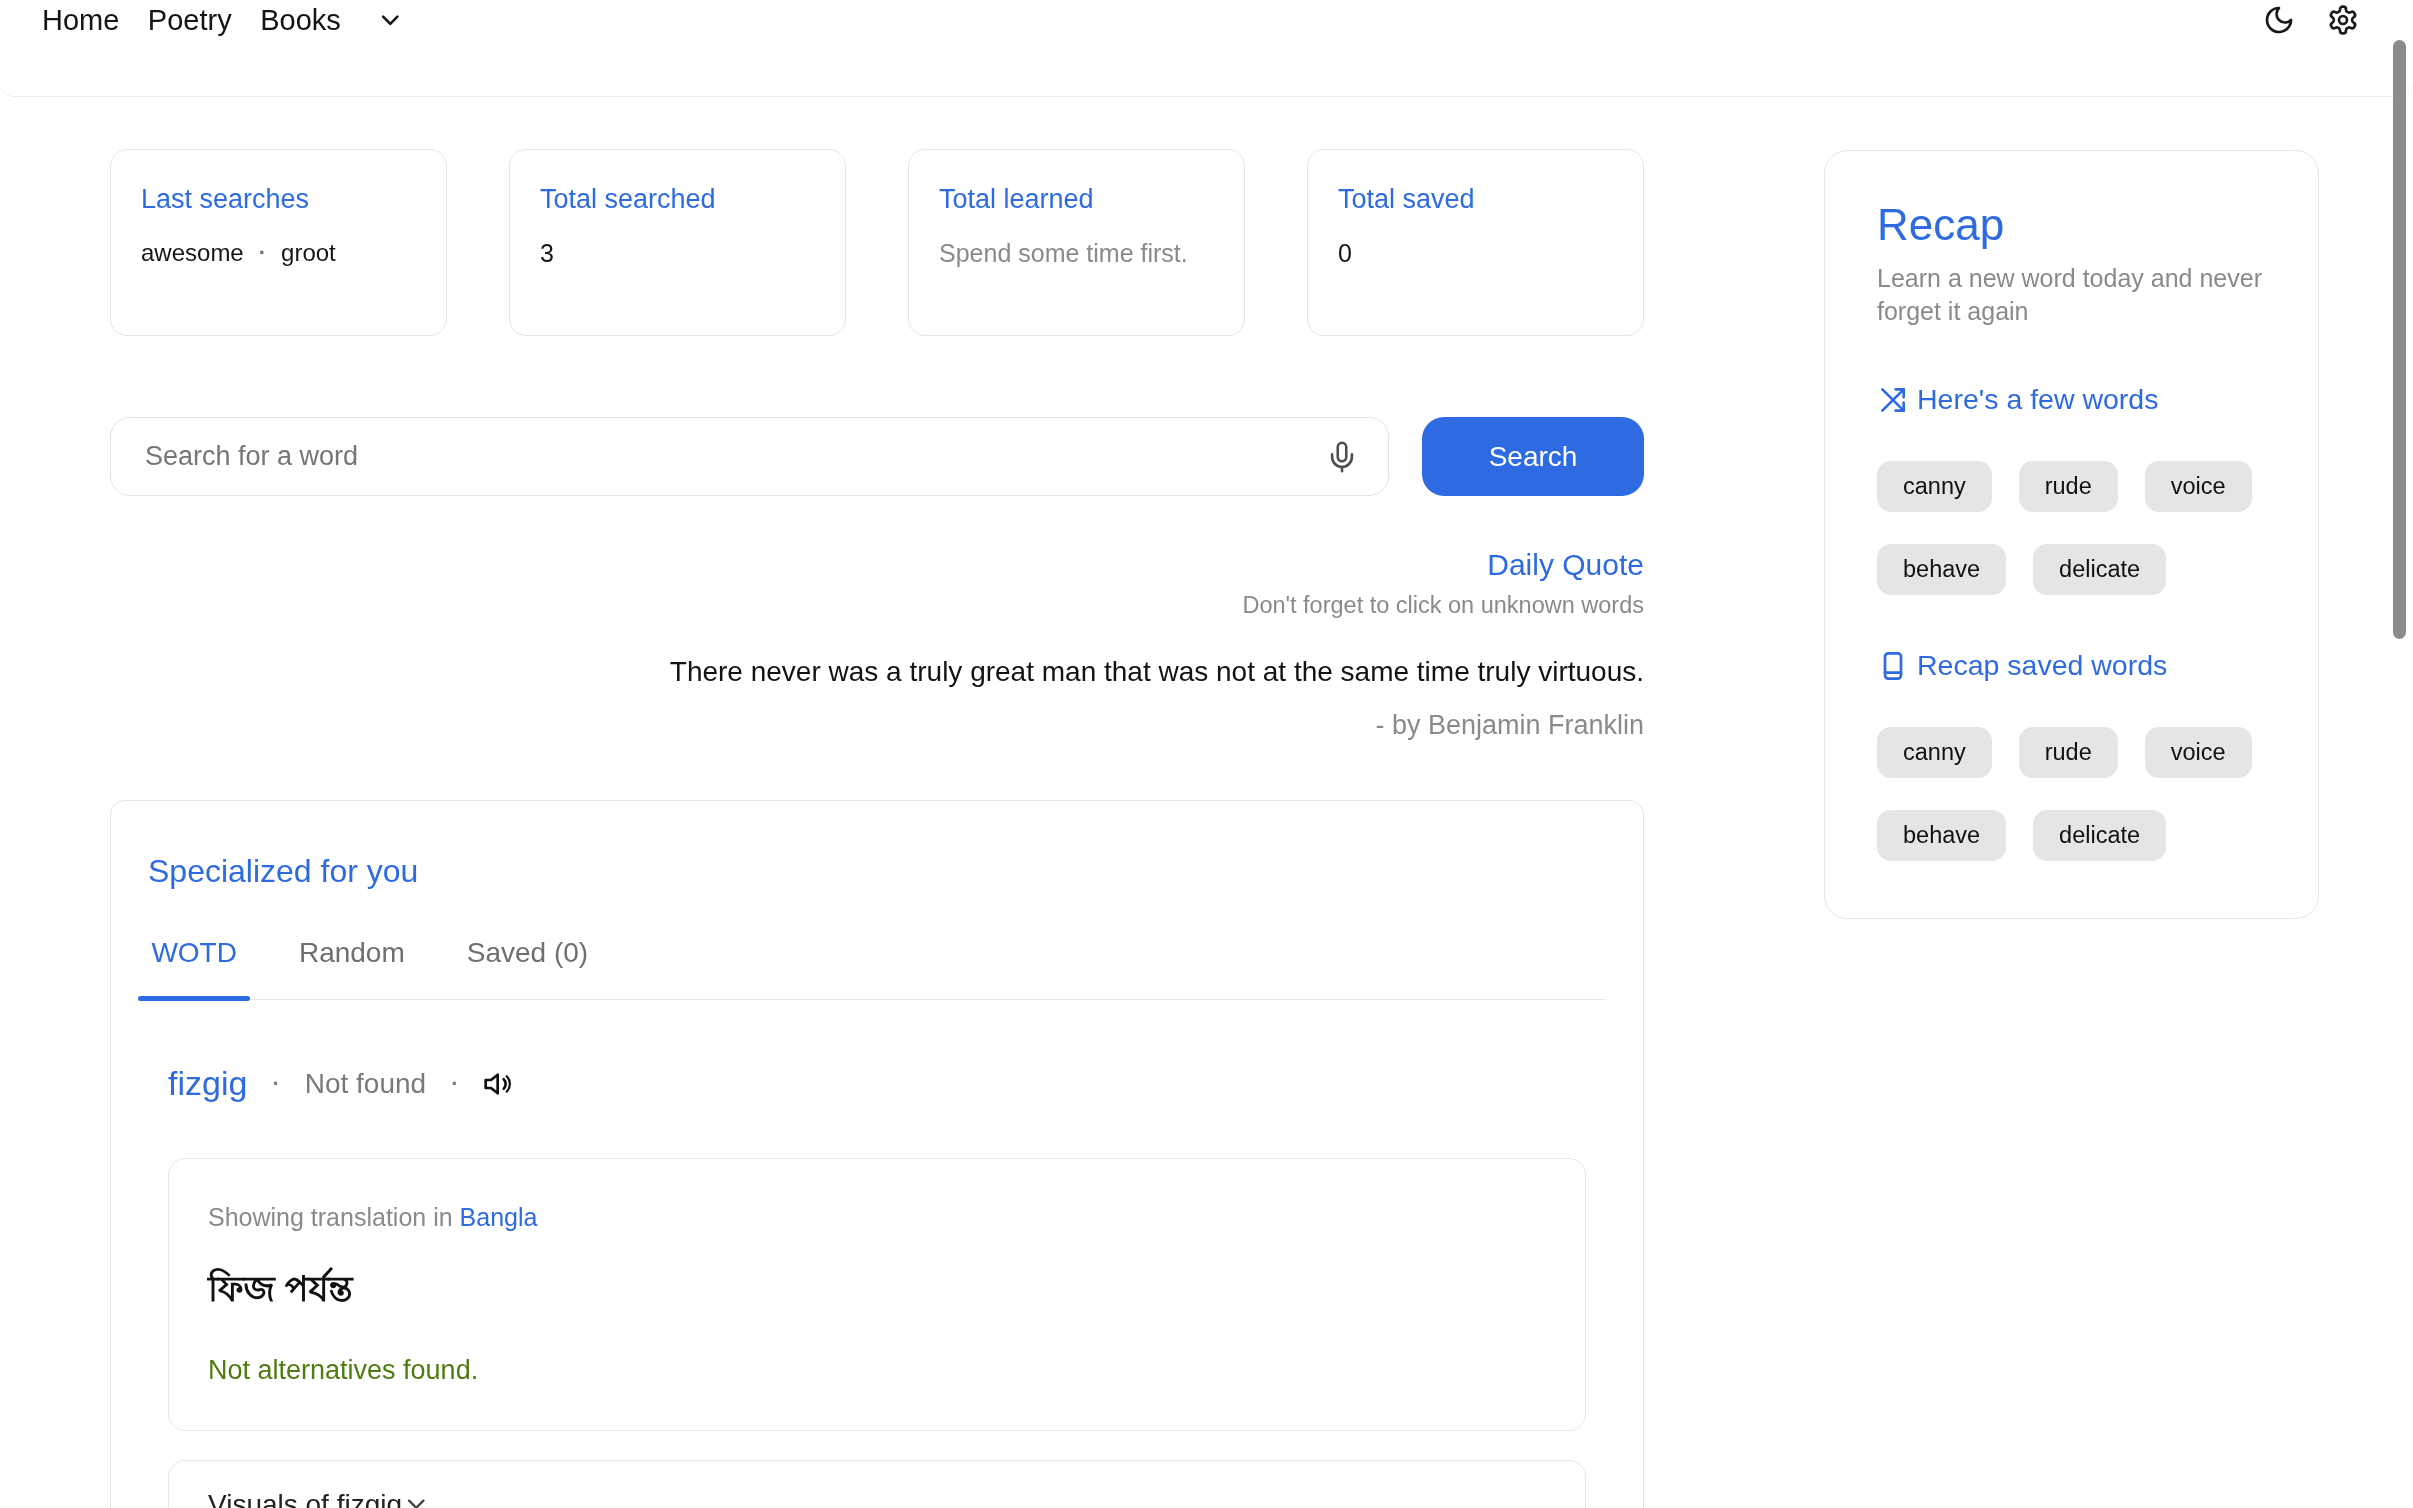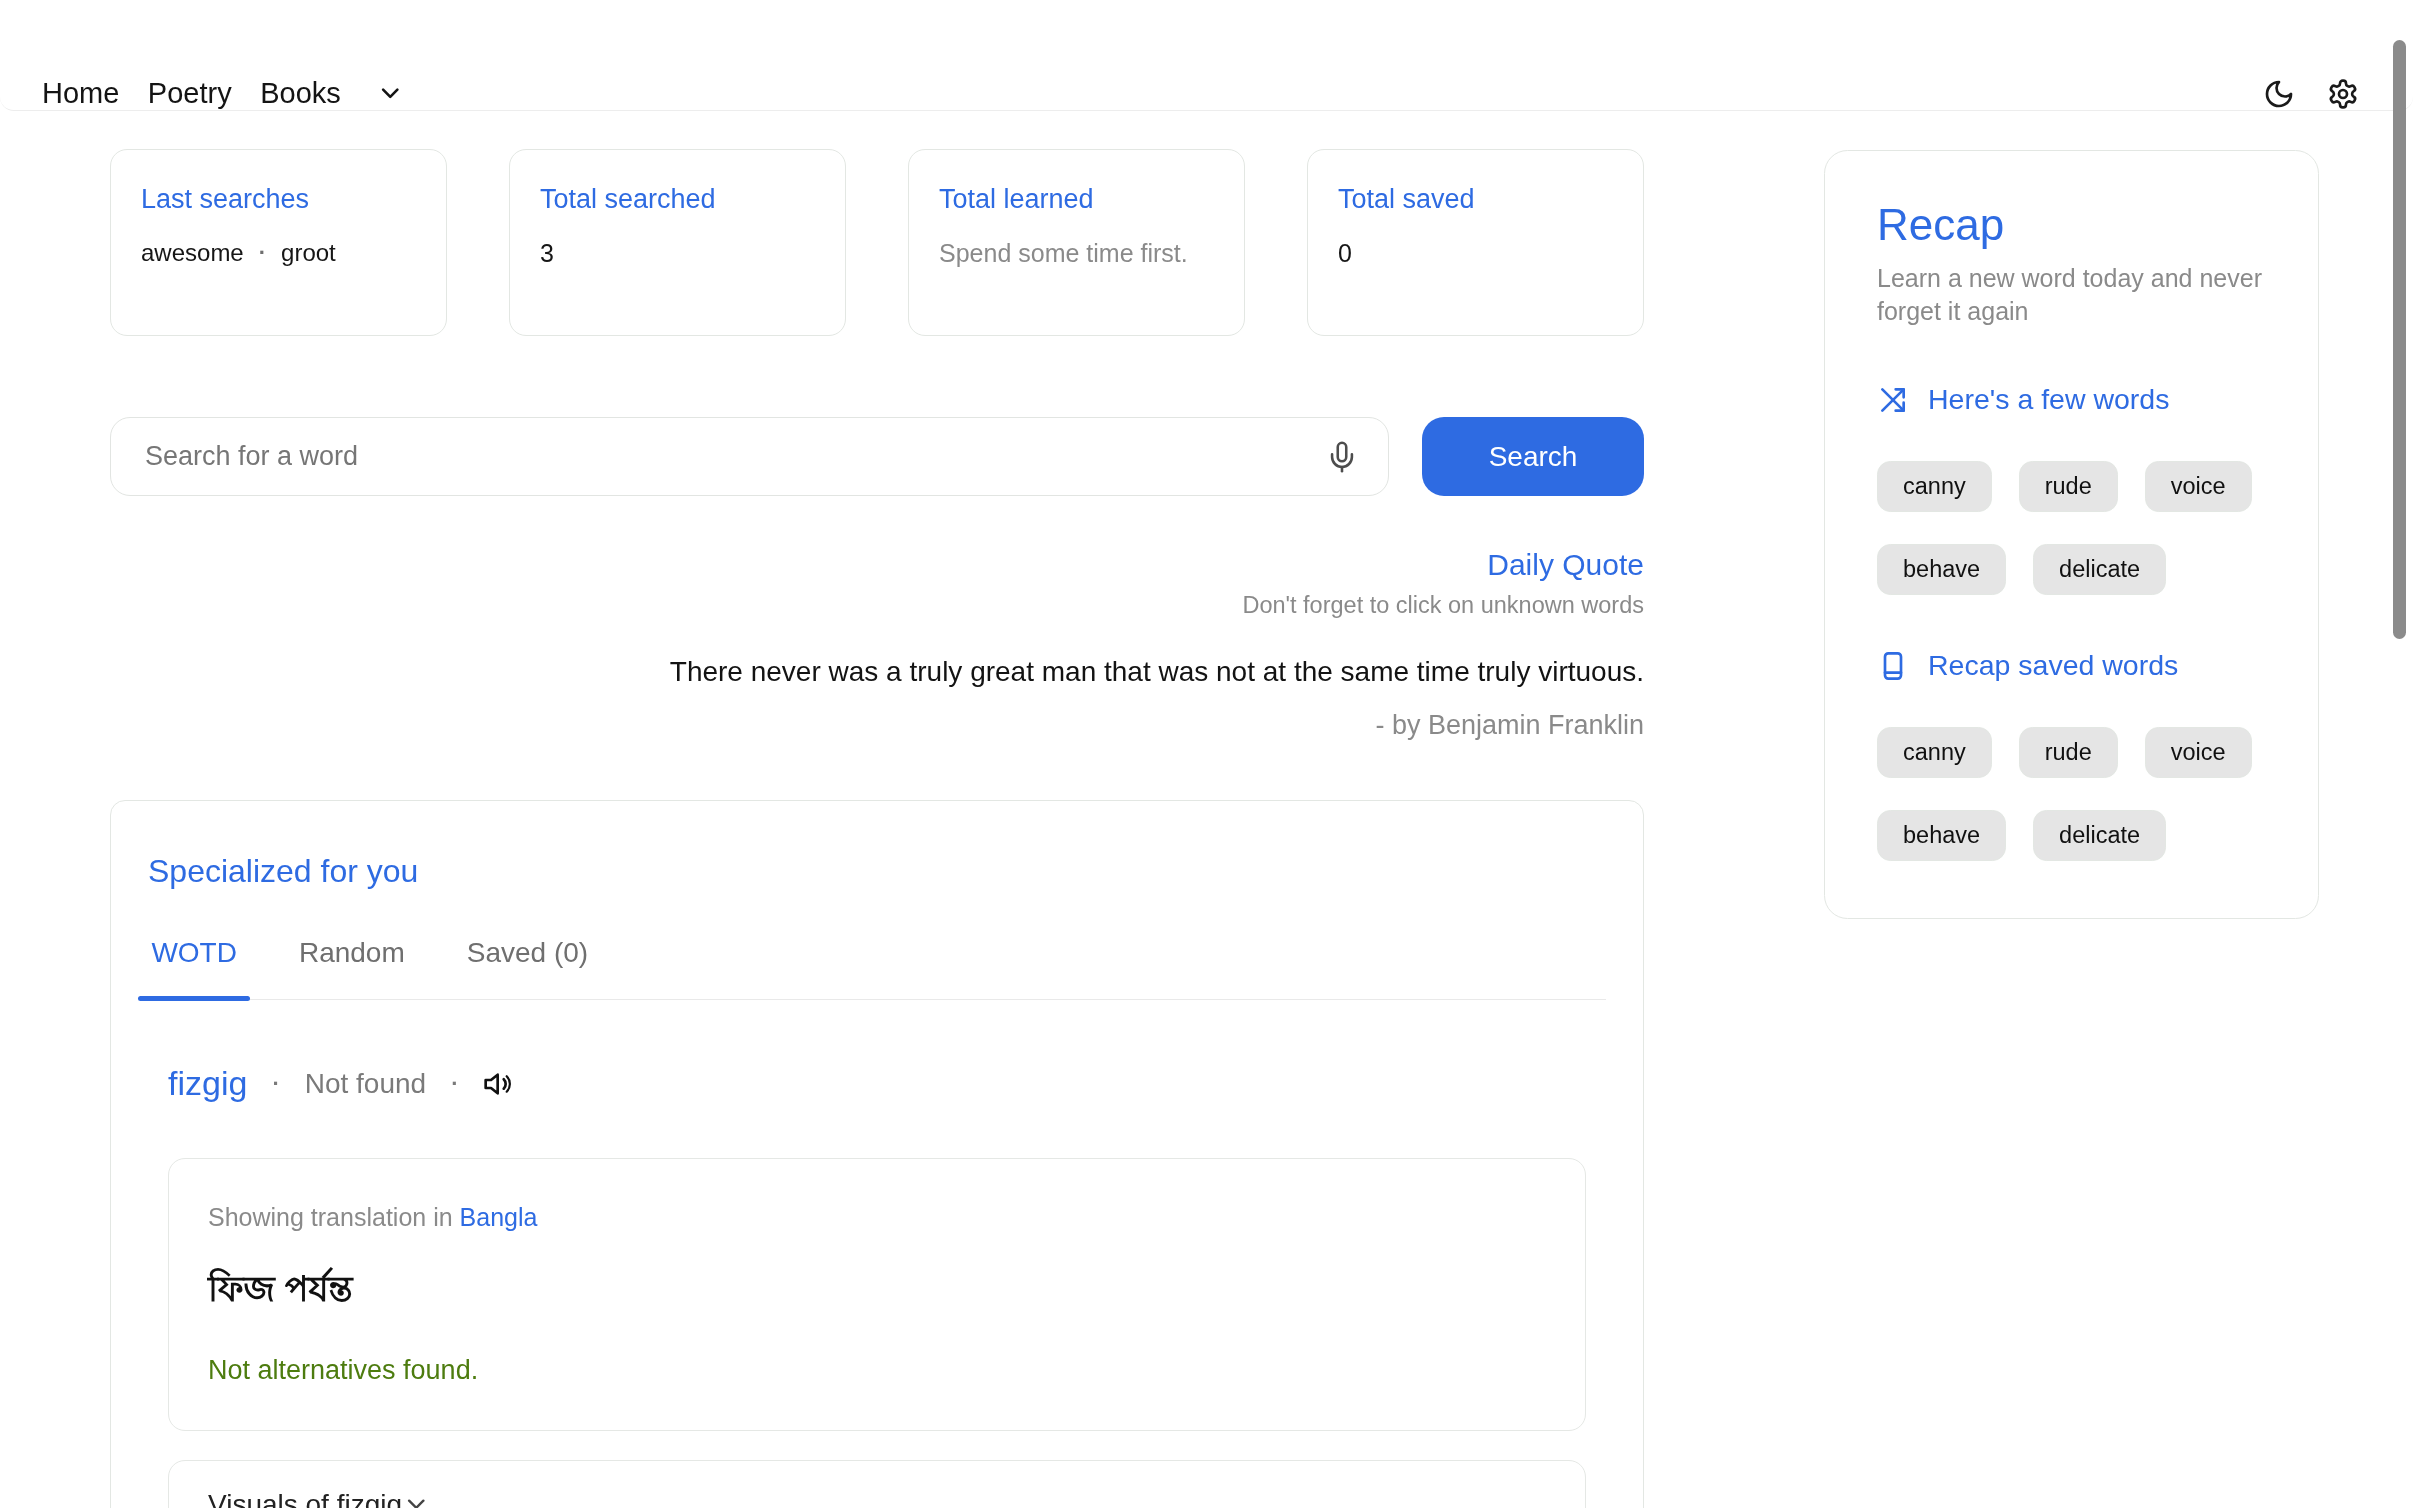--- a/index.html
+++ b/index.html
@@ -2,22 +2,22 @@
 <html style="font-size:13.4px"><head>
 <meta charset="utf-8">
 <style>
   * { margin:0; padding:0; box-sizing:border-box; }
   html,body { width:2413px; height:1508px; overflow:hidden; background:#ffffff;
     font-family:"Liberation Sans","DejaVu Sans",sans-serif; color:#1c1c1c; }
   body { position:relative; }
   svg { display:block; }
 
   
-  .topbar { position:absolute; top:18px; left:0; width:2413px; height:93px;
-    border-bottom:1.7px solid #ededed; display:flex; align-items:flex-end;
+  .topbar { position:absolute; top:4px; left:0; width:2413px; height:93px;
+    border-bottom:1.7px solid #ededed; display:flex; align-items:flex-start;
     padding:0 54px 0 42px;border-radius:14px; }
   .nav { display:flex; align-items:center; gap:28.5px; }
   .nav-item { font-size:29px; font-weight:500; color:#141414; cursor:pointer; }
   .nav-chevron { margin-left:6.7px; color:#141414; cursor:pointer; }
   .topbar-right { margin-left:auto; display:flex; align-items:center; gap:32px; }
   .icon-btn { color:#1a1a1a; cursor:pointer; }
 
   
   .scrollbar-thumb { position:absolute; top:40px; right:6.7px; width:13.4px; height:599px;
     background:#8b8b8b; border-radius:7.5px; }
@@ -83,21 +83,21 @@
     justify-content:flex-start; cursor:pointer; }
   .visuals-label { font-size:28px; color:#222; }
   .visuals-chevron { color:#444; }
 
   
   .recap-card { position:absolute; left:1824px; top:150px; width:495px;
     border:1.7px solid #e3e7e3; border-radius:23.5px; background:#fff;
     padding:49px 50px 57px 52px; }
   .recap-title { font-size:44px; font-weight:500; color:#2e6be2; }
   .recap-sub { margin-top:11.7px; font-size:25px; line-height:1.33; color:#8a8a8a; }
-  .recap-link { display:flex; align-items:center; gap:19px; color:#2e6be2;
+  .recap-link { display:flex; align-items:center; gap:8px; color:#2e6be2;
     font-size:28.5px; cursor:pointer; }
   .recap-link.first { margin-top:55px; }
   .recap-link.second { margin-top:54px; }
   .chip-wrap { margin-top:45px; display:flex; flex-wrap:wrap; column-gap:27px;
     row-gap:32px; }
   .chip { border:1.7px solid #e3e7e3; border-radius:13.4px; padding:11px 25px;
     font-size:23.5px; color:#111; cursor:pointer; background:#e5e5e5; }
 </style>
 </head>
 <body>

